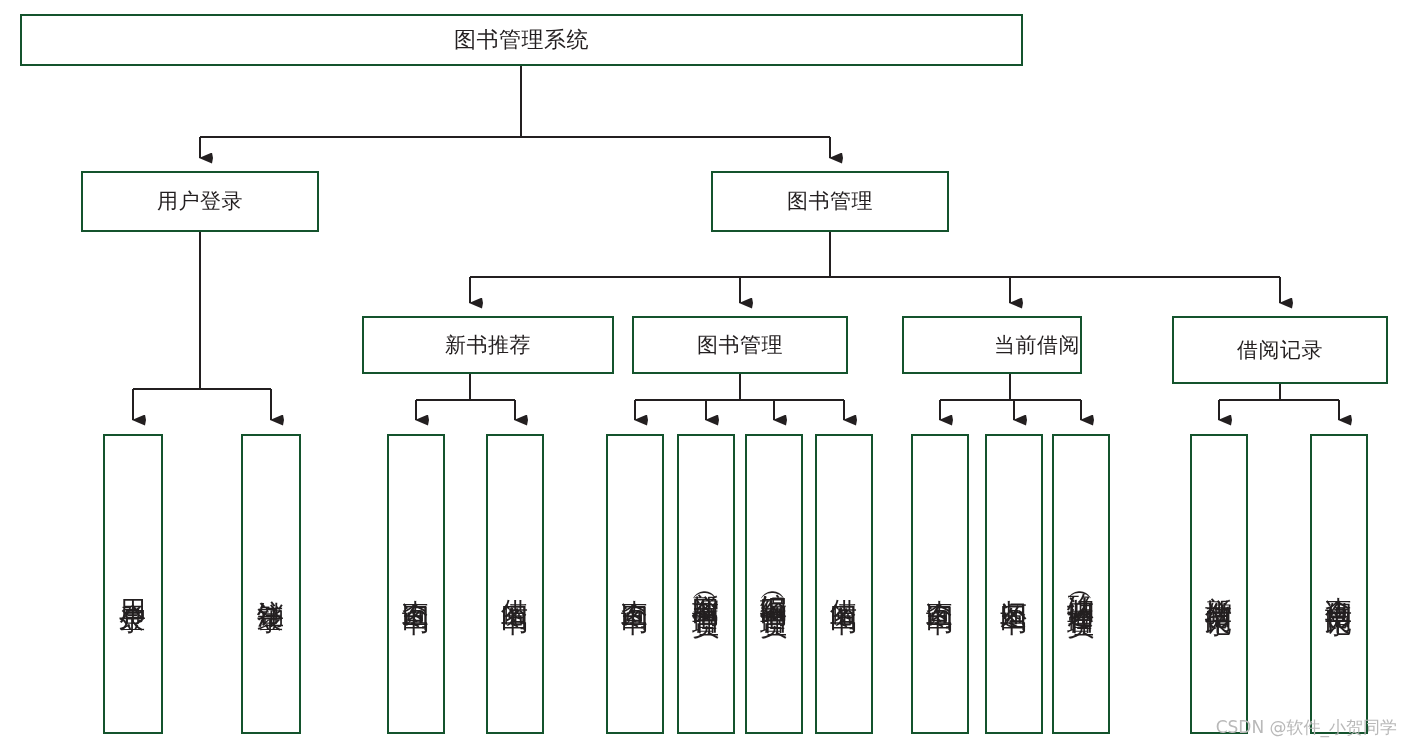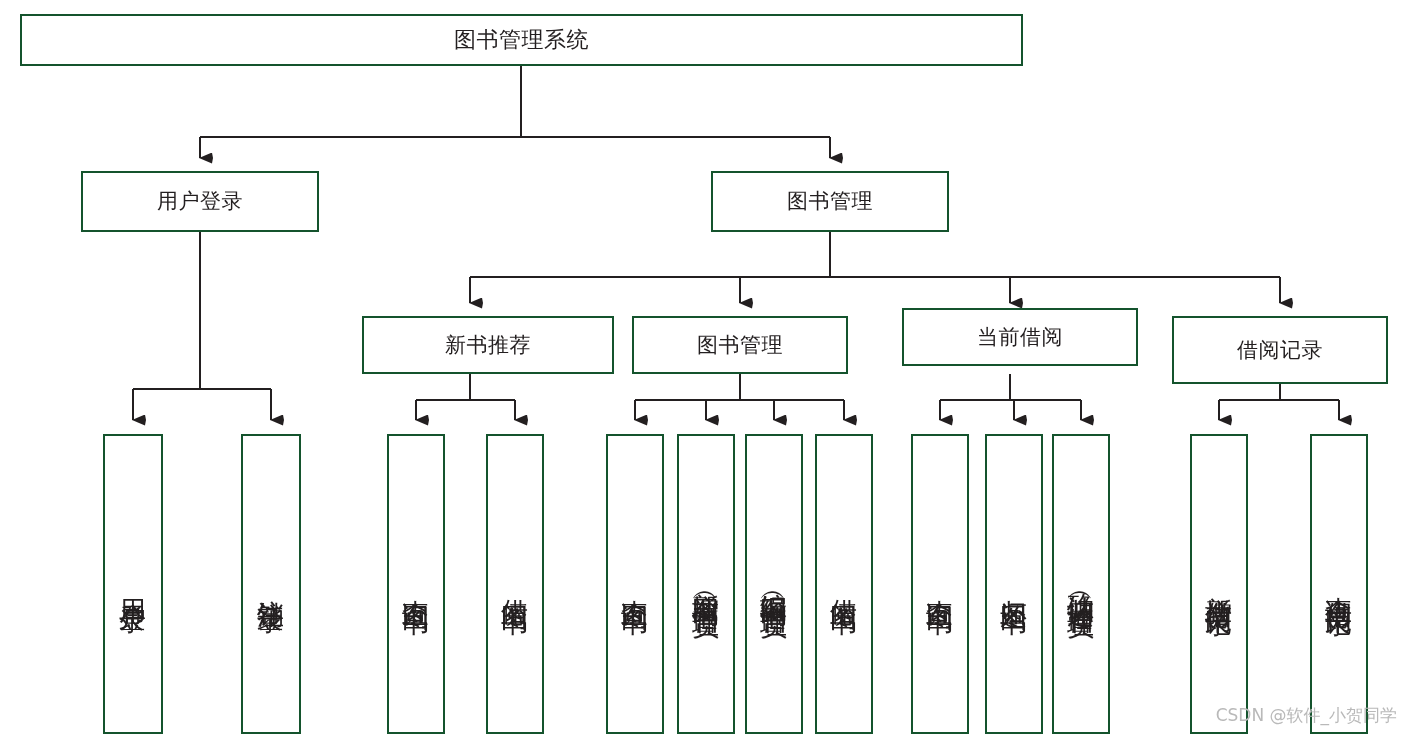--- a/index.html
+++ b/index.html
@@ -58,21 +58,21 @@
     writing-mode: vertical-rl;
     text-orientation: upright;
     font-size: 27px;
     line-height: 1.0;
     letter-spacing: 3px;
     white-space: nowrap;
   }
   #watermark {
     position: absolute;
     right: 8px;
-    bottom: 20px;
+    bottom: 8px;
     font-size: 17px;
     color: #b9b9b9;
     font-family: "DejaVu Sans", "Liberation Sans", sans-serif;
     white-space: nowrap;
   }
 </style>
 </head>
 <body>
 
 <div id="canvas">
@@ -138,21 +138,21 @@
   <div class="node horiz" style="left:711px; top:171px; width:238px; height:61px;">
     <span class="label">图书管理</span>
   </div>
 
   <div class="node horiz" style="left:362px; top:316px; width:252px; height:58px;">
     <span class="label">新书推荐</span>
   </div>
   <div class="node horiz" style="left:632px; top:316px; width:216px; height:58px;">
     <span class="label">图书管理</span>
   </div>
-  <div class="node horiz" style="left:902px; top:308px; width:236px; height:58px;">
+  <div class="node horiz" style="left:902px; top:316px; width:180px; height:58px;justify-content:flex-end;">
     <span class="label">当前借阅</span>
   </div>
   <div class="node horiz" style="left:1172px; top:316px; width:216px; height:68px;">
     <span class="label">借阅记录</span>
   </div>
 
   <div class="node vert" style="left:103px; top:434px; width:60px; height:300px;">
     <span class="label">用户登录</span>
   </div>
   <div class="node vert" style="left:241px; top:434px; width:60px; height:300px;">

